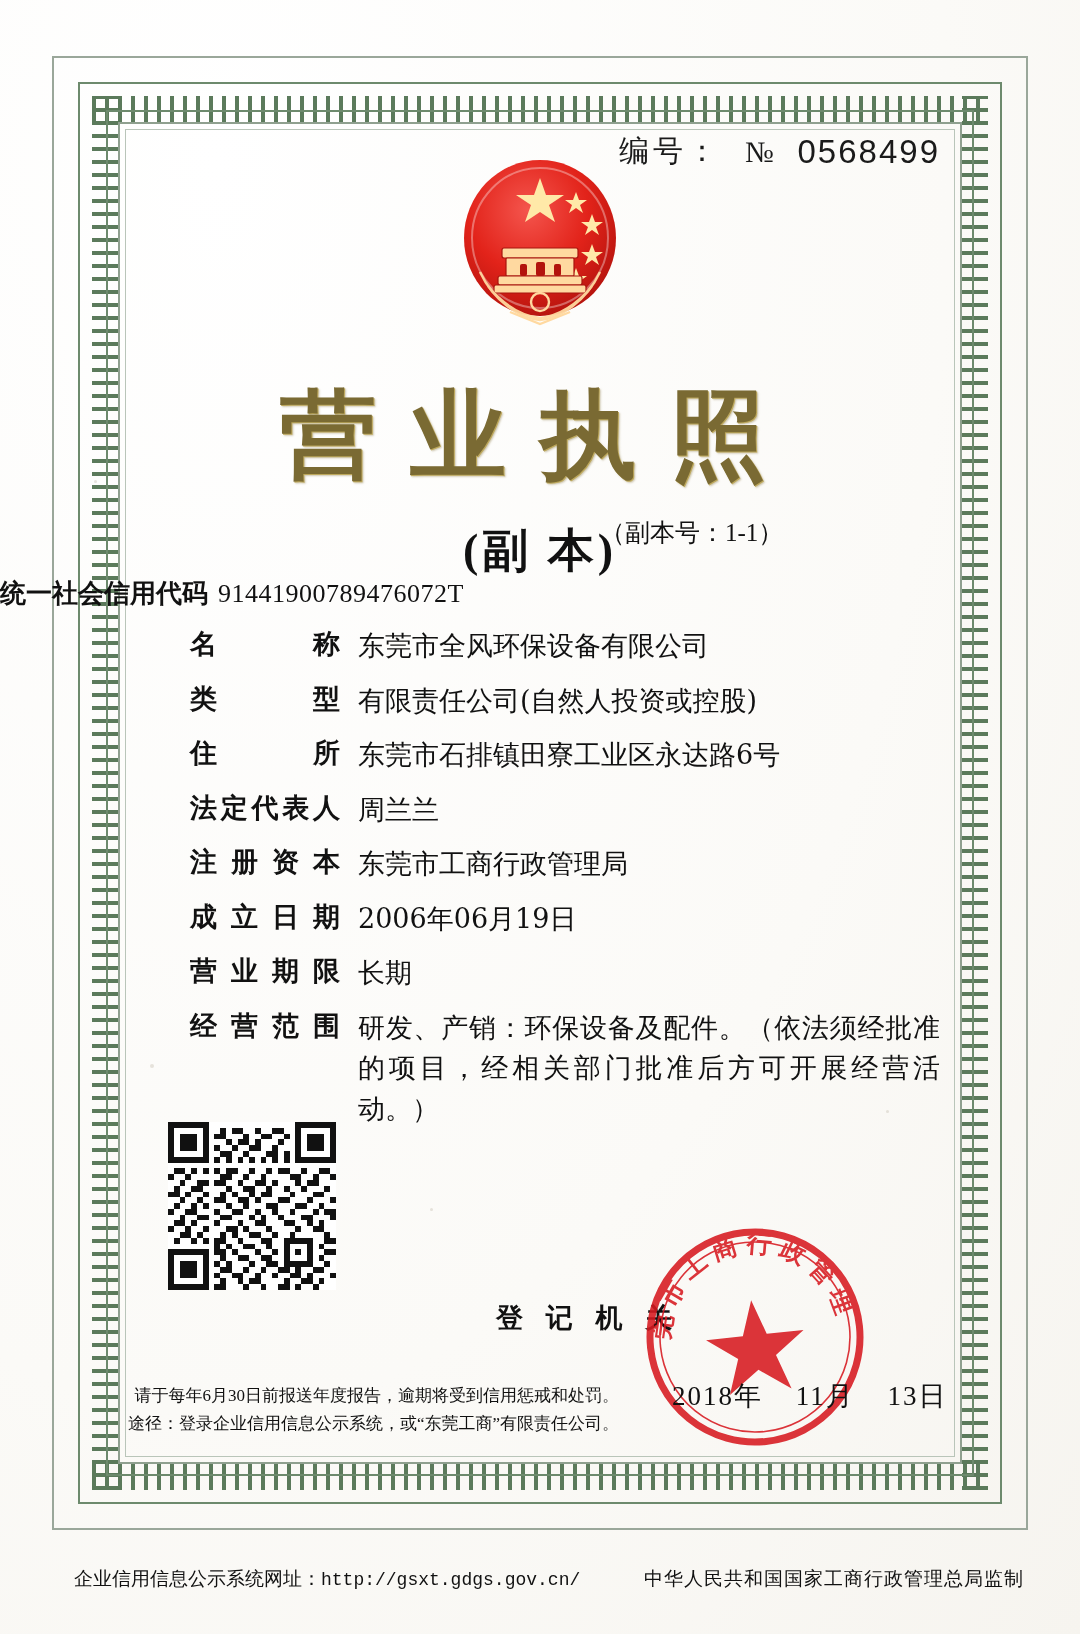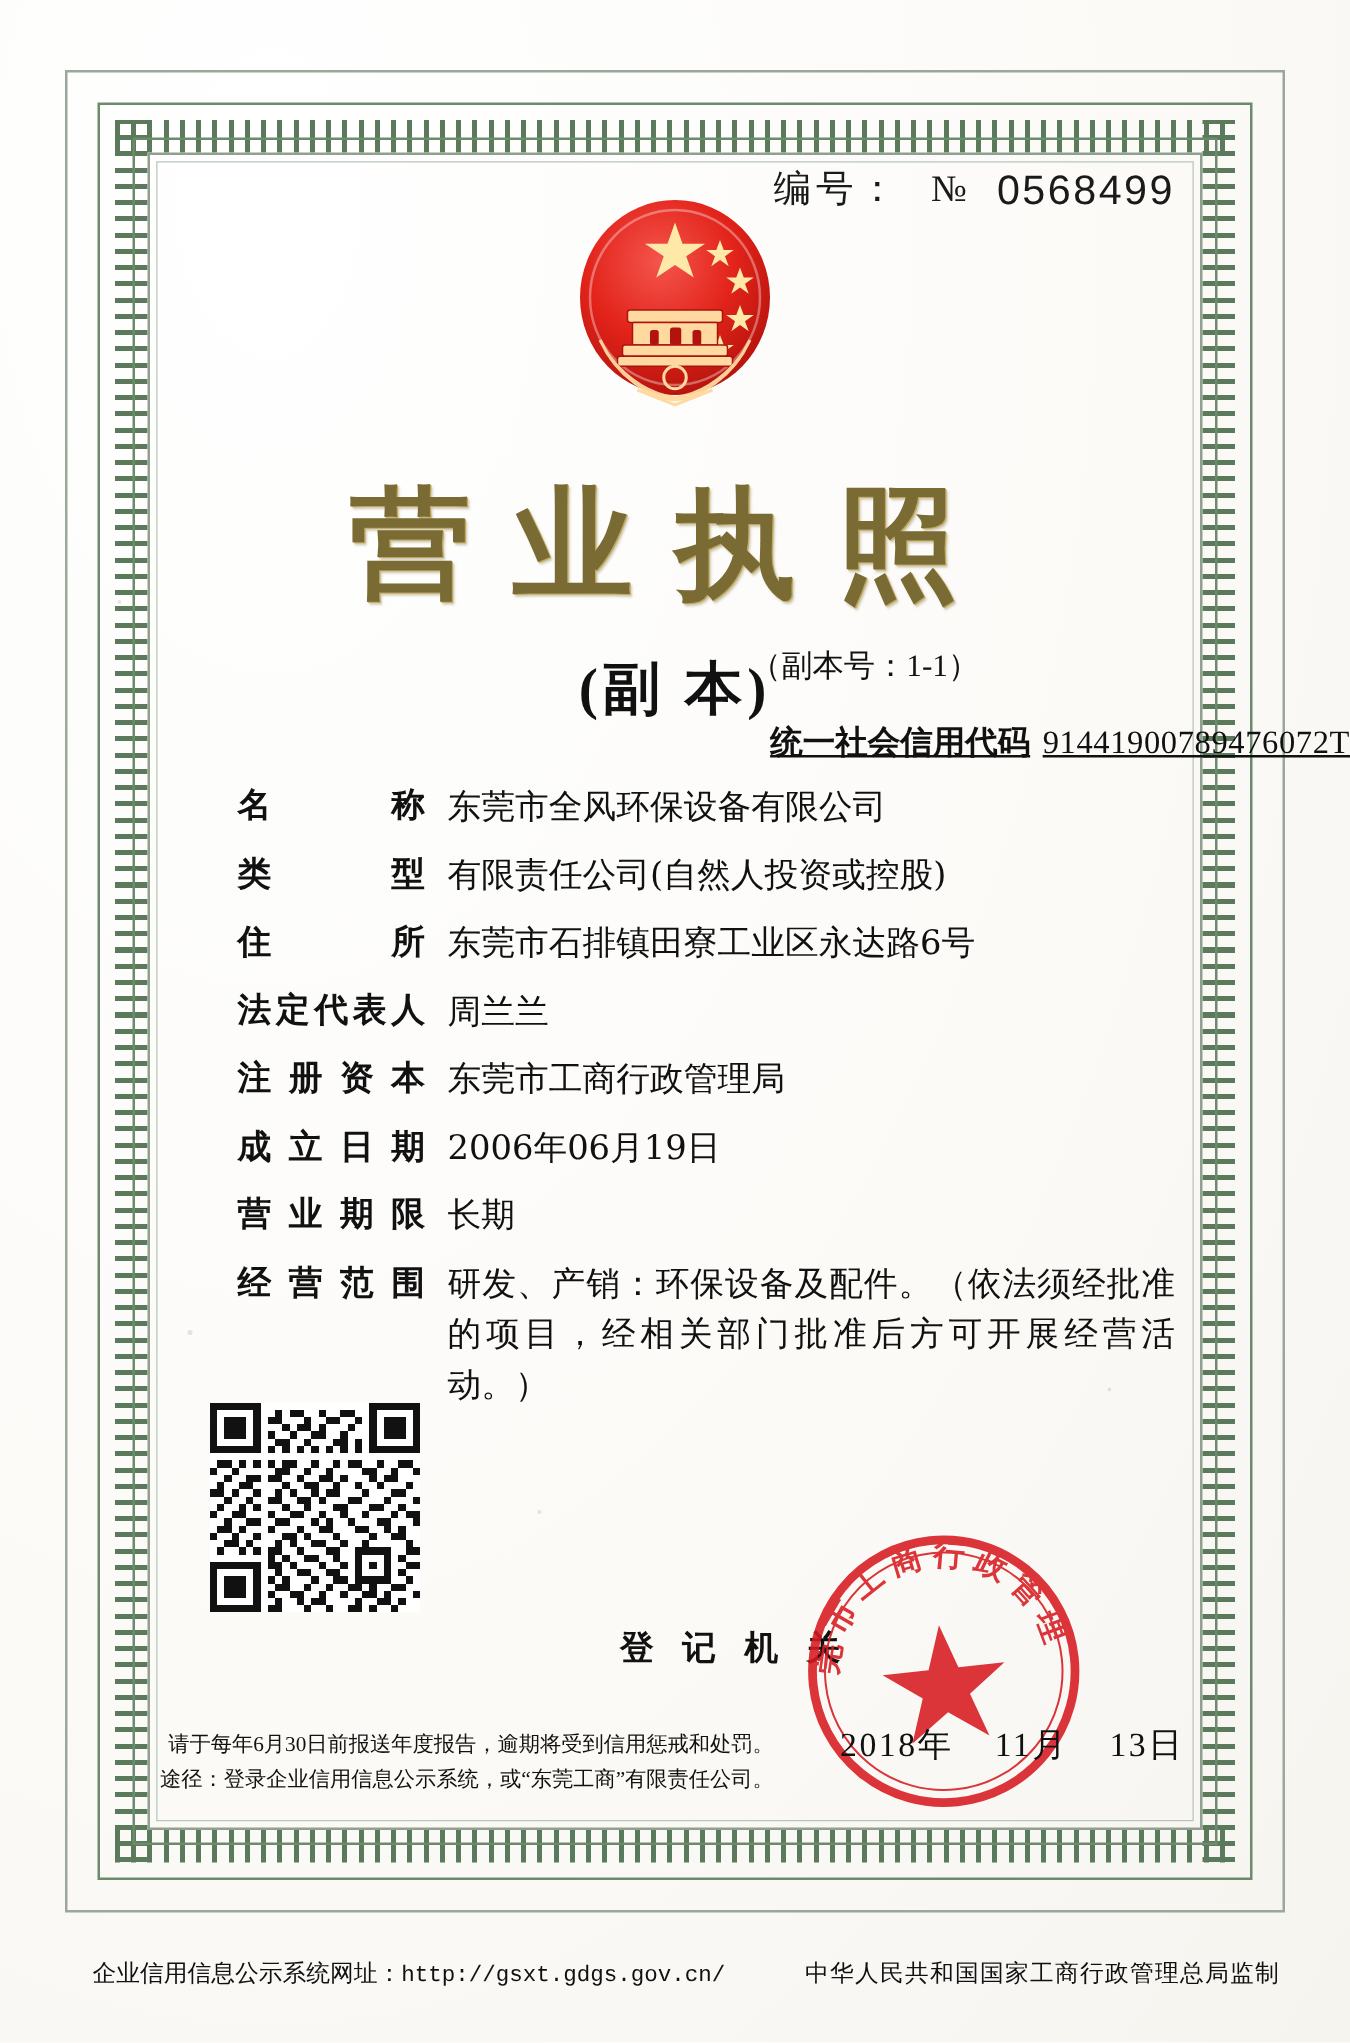--- a/index.html
+++ b/index.html
@@ -72,22 +72,22 @@
     position:absolute;left:0;right:0;top:520px;text-align:center;
     font-size:46px;font-weight:bold;color:#111;
     letter-spacing:4px;
     font-family:Liberation Serif, serif;
   }
   .copy-no{
     position:absolute;left:600px;top:516px;
     font-size:25px;color:#111;
   }
   .credit-code{
-    position:absolute;left:0;right:0;top:576px;text-align:right;
-    font-size:26px;font-weight:bold;color:#111;text-decoration:underline;
+    position:absolute;left:0;right:0;top:576px;text-align:left;
+    font-size:26px;font-weight:bold;color:#111;
   }
   .credit-code .code{
     font-family:"Liberation Serif",serif;font-weight:normal;letter-spacing:.5px;
     margin-left:10px;font-size:26px;
   }
   
   .fields{
     position:absolute;left:190px;top:626px;right:140px;
   }
   .row{display:flex;align-items:flex-start;margin-bottom:14px;}

